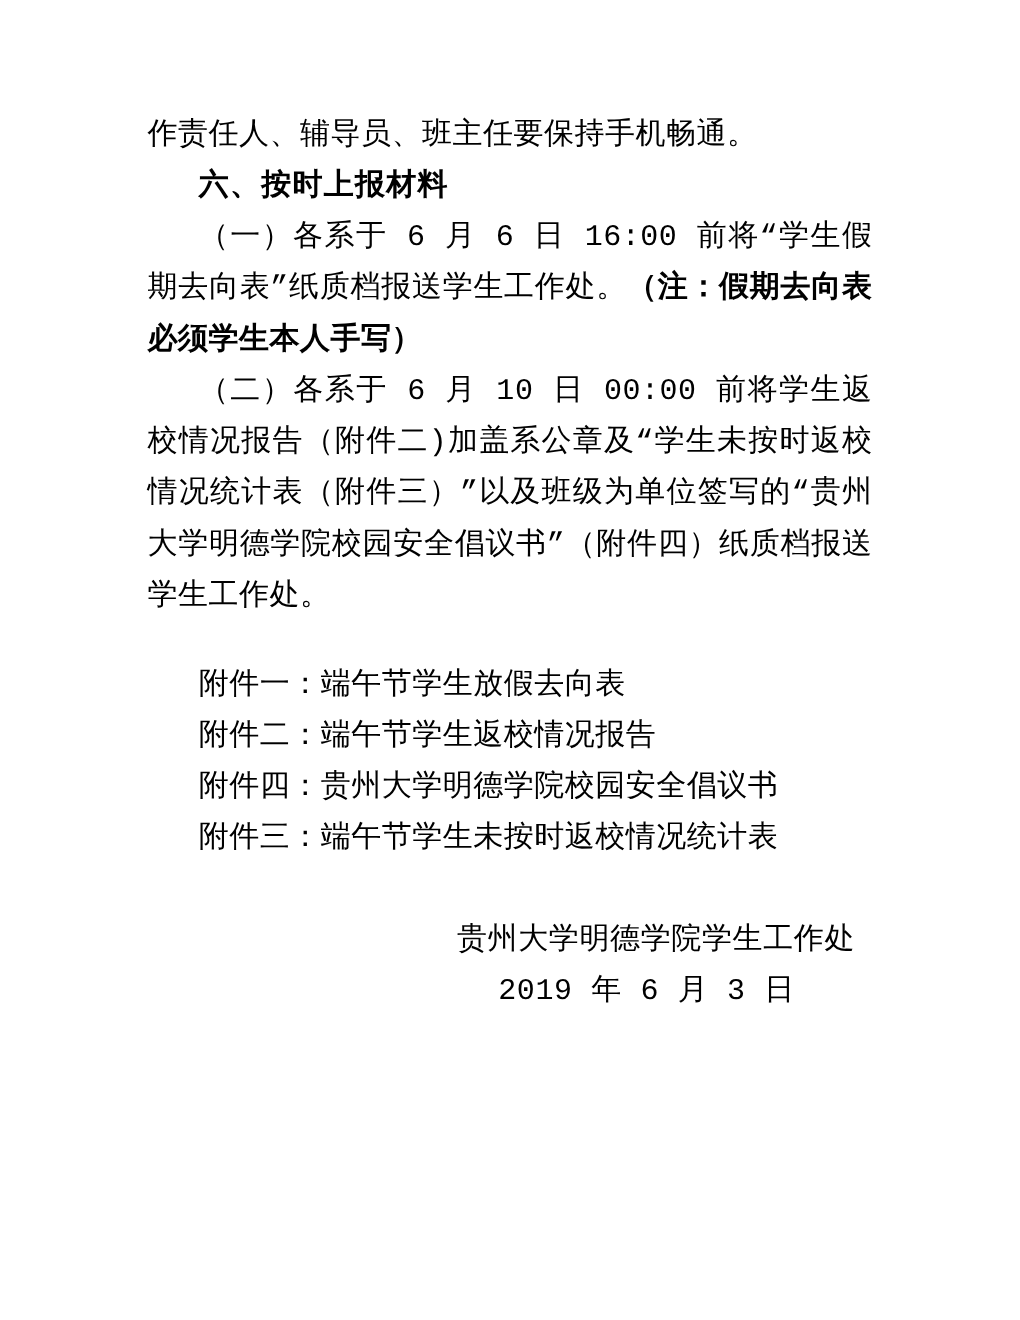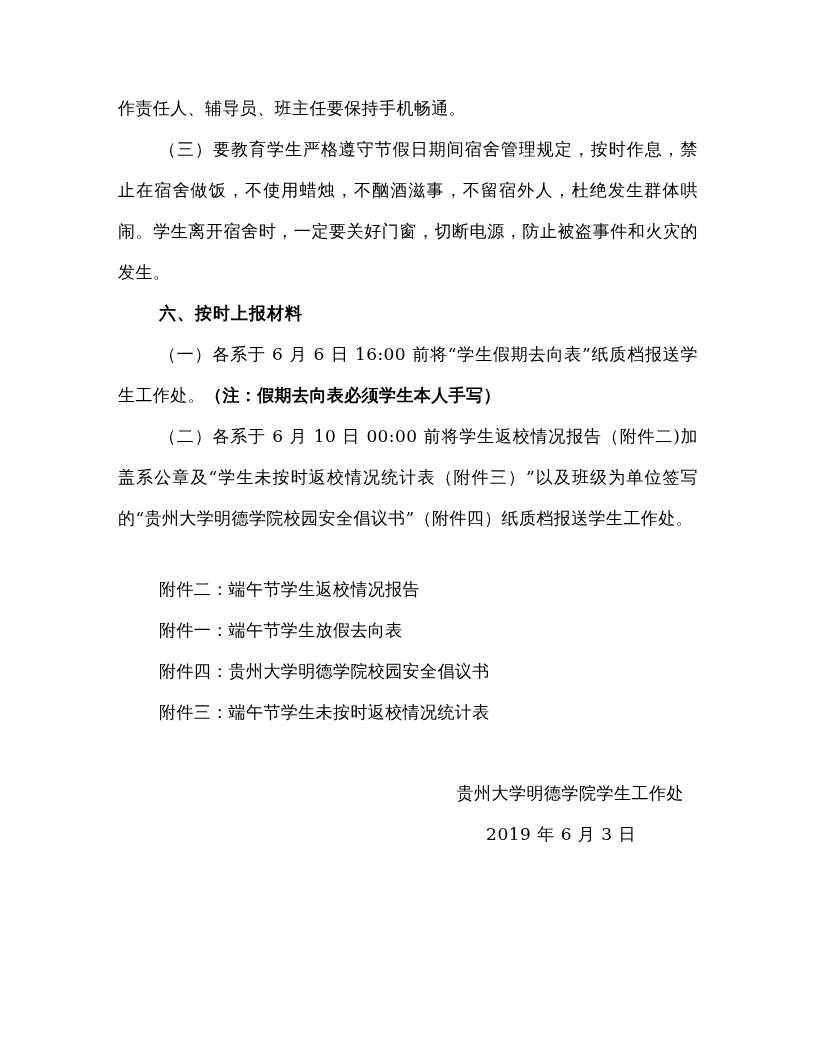--- a/index.html
+++ b/index.html
@@ -17,25 +17,26 @@
   }
   .page {
     position: absolute;
     left: 0; top: 0;
     width: 816px;
     height: 1056px;
     box-sizing: border-box;
     padding: 88px 118px 40px 118px;
   }
   .doc-body {
-    font-size: 17px;
+    font-size: 24px;
     line-height: 41px;
     text-align: justify;
     text-justify: inter-ideograph;
     letter-spacing: 0.4px;
+    font-family: Liberation Mono, monospace;
   }
   p {
     margin: 0;
     padding: 0;
   }
   .para {
     text-indent: 0;
   }
   .indent2 {
     text-indent: 41px;
@@ -65,32 +66,31 @@
   .sign-line2 { letter-spacing: 0.5px; padding-right: 48px; }
 </style>
 </head>
 <body>
 
 <div class="page">
   <div class="doc-body">
 
     <p class="para">作责任人、辅导员、班主任要保持手机畅通。</p>
 
-    <p class="indent2">（三）要教育学生严格遵守节假日期间宿舍管理规定，按时作息，禁止在宿舍做饭，不使用蜡烛，不酗酒滋事，不留宿外人，杜绝发生群体哄闹。学生离开宿舍时，一定要关好门窗，切断电源，防止被盗事件和火灾的发生。</p>
 
 
     <p class="heading">六、按时上报材料</p>
 
     <p class="indent2"><span>（一）各系于 6 月 6 日 16:00 前将“学生假期去向表”纸质档报送学生工作处。</span><span class="bold-inline">（注：假期去向表必须学生本人手写）</span></p>
 
     <p class="indent2">（二）各系于 6 月 10 日 00:00 前将学生返校情况报告（附件二)加盖系公章及“学生未按时返校情况统计表（附件三）”以及班级为单位签写的“贵州大学明德学院校园安全倡议书”（附件四）纸质档报送学生工作处。</p>
 
     <div class="attach-list">
+      <p class="attach-item">附件一：端午节学生放假去向表</p>
       <p class="attach-item">附件二：端午节学生返校情况报告</p>
-      <p class="attach-item">附件一：端午节学生放假去向表</p>
       <p class="attach-item">附件四：贵州大学明德学院校园安全倡议书</p>
       <p class="attach-item">附件三：端午节学生未按时返校情况统计表</p>
     </div>
 
     <div class="sign-block">
       <p class="sign-line1">贵州大学明德学院学生工作处</p>
       <p class="sign-line2">2019 年 6 月 3 日</p>
     </div>
 
   </div>

